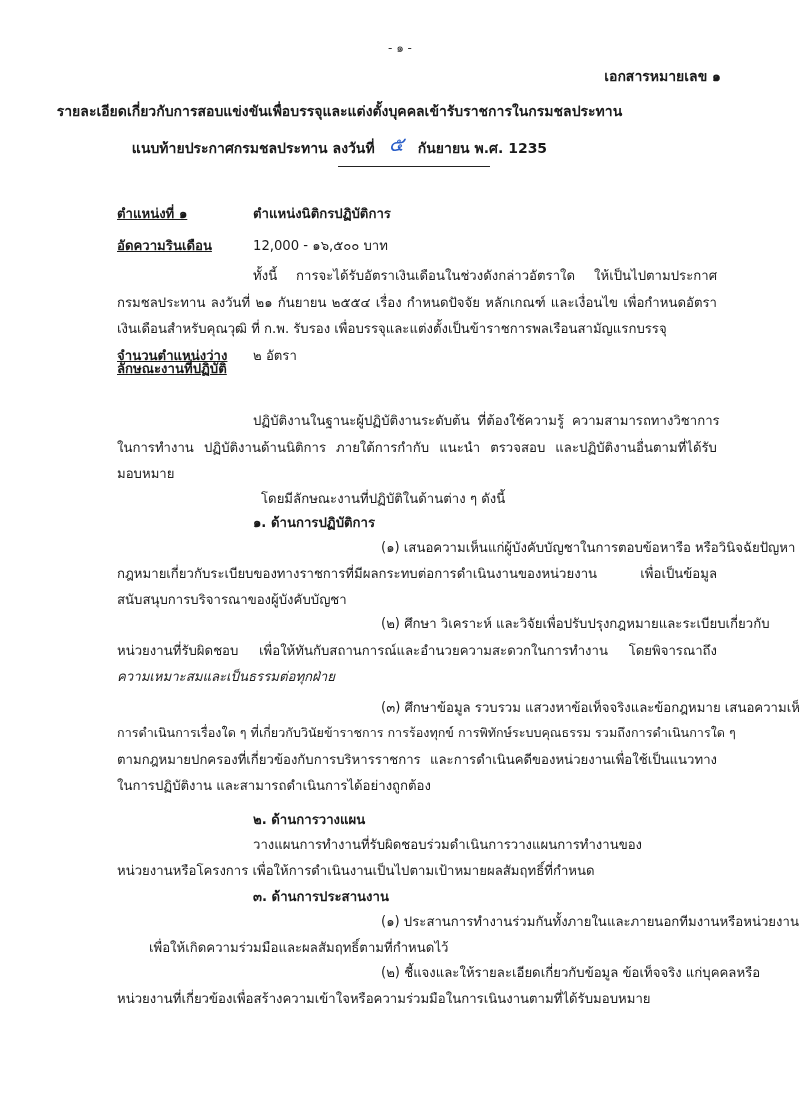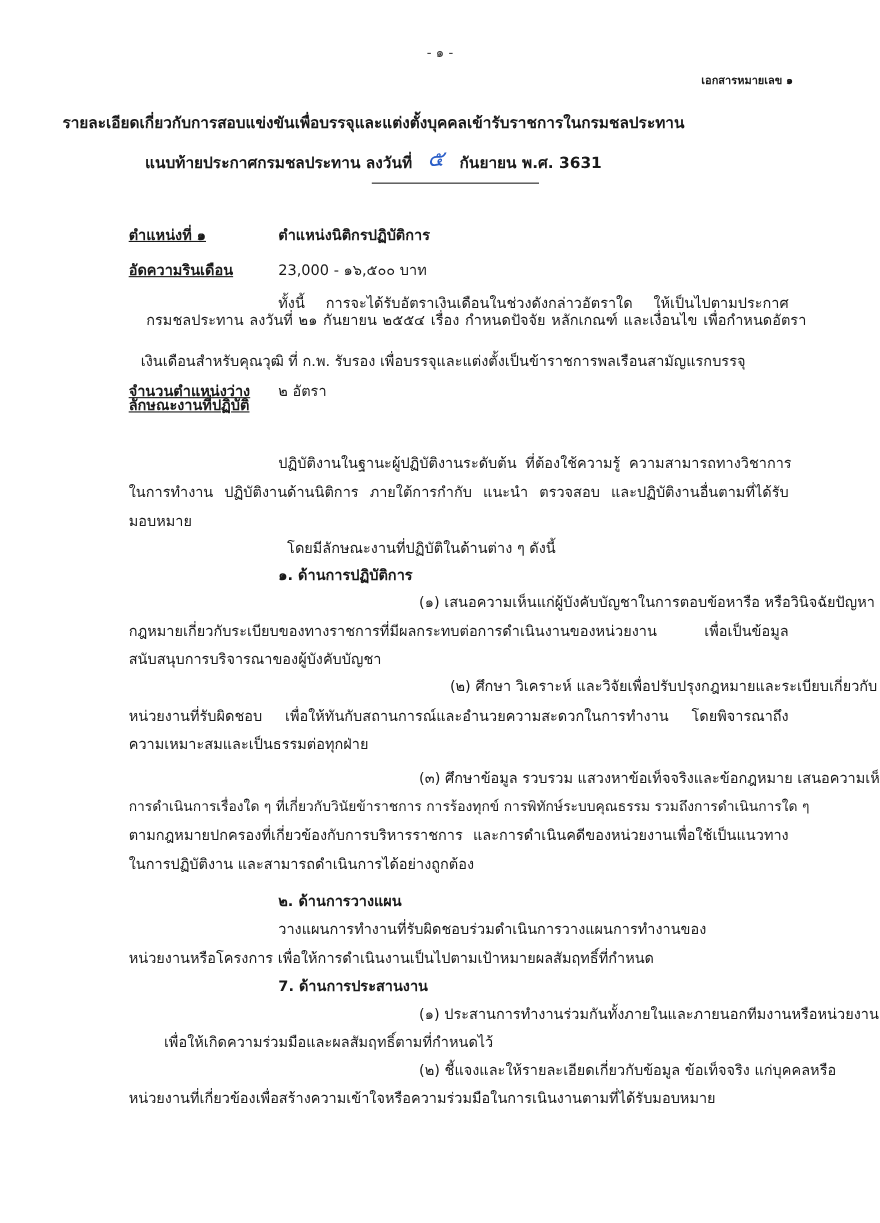--- a/index.html
+++ b/index.html
@@ -4,76 +4,76 @@
 <style>
   html, body { margin: 0; padding: 0; background: #ffffff; }
   body {
     width: 800px; height: 1112px; position: relative; overflow: hidden;
     font-family: "DejaVu Sans", "Liberation Sans", sans-serif;
     color: #1a1a1a;
     font-size: 13.2px;
   }
   .abs { position: absolute; white-space: nowrap; }
   .page-num { top: 38px; left: 0; width: 800px; text-align: center; font-size: 12px; color: #333; }
-  .doc-num { top: 65px; right: 79px; font-size: 10px; font-weight: bold; }
+  .doc-num { top: 65px; right: 79px; font-size: 14px; font-weight: bold; }
   .title { left: 0; width: 679px; text-align: center; font-size: 14px; font-weight: bold; }
   .t1 { top: 100px; }
   .t2 { top: 130px; }
   .day { color: #2a5ec8; font-size: 20px; font-weight: normal; font-style: italic; padding: 0 14px; position: relative; top: -2px; }
   .divider { top: 166px; left: 338px; width: 152px; height: 0; border-top: 1.3px solid #222; }
   .label { font-weight: bold; text-decoration: underline; }
   .bold { font-weight: bold; }
   .line { left: 117px; }
   .full { left: 117px; width: 600px; text-align: justify; text-align-last: justify; white-space: nowrap; }
 </style>
 </head>
 <body>
 
 <div class="abs page-num">- ๑ -</div>
 <div class="abs doc-num">เอกสารหมายเลข ๑</div>
 
 <div class="abs title t1">รายละเอียดเกี่ยวกับการสอบแข่งขันเพื่อบรรจุและแต่งตั้งบุคคลเข้ารับราชการในกรมชลประทาน</div>
 <div class="abs title t2">
-  <span>แนบท้ายประกาศกรมชลประทาน ลงวันที่</span><span class="day">๕</span><span>กันยายน  พ.ศ. 3631</span>
+  <span>แนบท้ายประกาศกรมชลประทาน ลงวันที่</span><span class="day">๕</span><span>กันยายน  พ.ศ. 1235</span>
 </div>
 <div class="abs divider"></div>
 
 <div class="abs label" style="top:203px;left:117px;">ตำแหน่งที่  ๑</div>
 <div class="abs bold" style="top:203px;left:253px;">ตำแหน่งนิติกรปฏิบัติการ</div>
 
 <div class="abs label" style="top:235px;left:117px;">อัดความรินเดือน</div>
-<div class="abs" style="top:235px;left:253px;">23,000 - ๑๖,๕๐๐   บาท</div>
+<div class="abs" style="top:235px;left:253px;">12,000 - ๑๖,๕๐๐   บาท</div>
 <div class="abs" style="top:265px;left:253px;width:464px;text-align:justify;text-align-last:justify;">ทั้งนี้ การจะได้รับอัตราเงินเดือนในช่วงดังกล่าวอัตราใด ให้เป็นไปตามประกาศ</div>
-<div class="abs full" style="top:280px;margin-left:16px;">กรมชลประทาน ลงวันที่ ๒๑ กันยายน ๒๕๕๔  เรื่อง กำหนดปัจจัย หลักเกณฑ์ และเงื่อนไข เพื่อกำหนดอัตรา</div>
-<div class="abs line" style="top:318px;margin-left:11px;">เงินเดือนสำหรับคุณวุฒิ ที่ ก.พ. รับรอง เพื่อบรรจุและแต่งตั้งเป็นข้าราชการพลเรือนสามัญแรกบรรจุ</div>
+<div class="abs full" style="top:292px;">กรมชลประทาน ลงวันที่ ๒๑ กันยายน ๒๕๕๔  เรื่อง กำหนดปัจจัย หลักเกณฑ์ และเงื่อนไข เพื่อกำหนดอัตรา</div>
+<div class="abs line" style="top:318px;">เงินเดือนสำหรับคุณวุฒิ ที่ ก.พ. รับรอง เพื่อบรรจุและแต่งตั้งเป็นข้าราชการพลเรือนสามัญแรกบรรจุ</div>
 
 <div class="abs label" style="top:345px;left:117px;">จำนวนตำแหน่งว่าง</div>
 <div class="abs" style="top:345px;left:253px;">๒  อัตรา</div>
 
 <div class="abs label" style="top:358px;left:117px;">ลักษณะงานที่ปฏิบัติ</div>
 <div class="abs" style="top:410px;left:253px;width:464px;text-align:justify;text-align-last:justify;font-family:Liberation Mono, monospace;">ปฏิบัติงานในฐานะผู้ปฏิบัติงานระดับต้น  ที่ต้องใช้ความรู้  ความสามารถทางวิชาการ</div>
 <div class="abs full" style="top:437px;">ในการทำงาน ปฏิบัติงานด้านนิติการ ภายใต้การกำกับ แนะนำ ตรวจสอบ และปฏิบัติงานอื่นตามที่ได้รับ</div>
 <div class="abs line" style="top:463px;">มอบหมาย</div>
 <div class="abs" style="top:488px;left:261px;">โดยมีลักษณะงานที่ปฏิบัติในด้านต่าง ๆ ดังนี้</div>
 
 <div class="abs bold" style="top:512px;left:253px;">๑.   ด้านการปฏิบัติการ</div>
 <div class="abs" style="top:537px;left:381px;width:336px;text-align:justify;text-align-last:justify;">(๑)  เสนอความเห็นแก่ผู้บังคับบัญชาในการตอบข้อหารือ  หรือวินิจฉัยปัญหา</div>
 <div class="abs full" style="top:563px;">กฎหมายเกี่ยวกับระเบียบของทางราชการที่มีผลกระทบต่อการดำเนินงานของหน่วยงาน เพื่อเป็นข้อมูล</div>
 <div class="abs line" style="top:589px;">สนับสนุบการบริจารณาของผู้บังคับบัญชา</div>
 
-<div class="abs" style="top:613px;left:381px;width:336px;text-align:justify;text-align-last:justify;margin-left:28px;">(๒)  ศึกษา  วิเคราะห์  และวิจัยเพื่อปรับปรุงกฎหมายและระเบียบเกี่ยวกับ</div>
+<div class="abs" style="top:613px;left:381px;width:336px;text-align:justify;text-align-last:justify;">(๒)  ศึกษา  วิเคราะห์  และวิจัยเพื่อปรับปรุงกฎหมายและระเบียบเกี่ยวกับ</div>
 <div class="abs full" style="top:640px;">หน่วยงานที่รับผิดชอบ เพื่อให้ทันกับสถานการณ์และอำนวยความสะดวกในการทำงาน โดยพิจารณาถึง</div>
-<div class="abs line" style="top:666px;">ความเหมาะสมและเป็นธรรมต่อทุกฝ่าย</div>
+<div class="abs line" style="top:666px;font-style:italic;">ความเหมาะสมและเป็นธรรมต่อทุกฝ่าย</div>
 
 <div class="abs" style="top:697px;left:381px;width:336px;text-align:justify;text-align-last:justify;">(๓)  ศึกษาข้อมูล รวบรวม แสวงหาข้อเท็จจริงและข้อกฎหมาย เสนอความเห็น ใน</div>
 <div class="abs full" style="top:723px;font-size:12.6px;">การดำเนินการเรื่องใด ๆ ที่เกี่ยวกับวินัยข้าราชการ การร้องทุกข์ การพิทักษ์ระบบคุณธรรม รวมถึงการดำเนินการใด ๆ</div>
 <div class="abs full" style="top:749px;">ตามกฎหมายปกครองที่เกี่ยวข้องกับการบริหารราชการ  และการดำเนินคดีของหน่วยงานเพื่อใช้เป็นแนวทาง</div>
 <div class="abs line" style="top:775px;">ในการปฏิบัติงาน และสามารถดำเนินการได้อย่างถูกต้อง</div>
 
 <div class="abs bold" style="top:809px;left:253px;">๒.   ด้านการวางแผน</div>
 <div class="abs" style="top:834px;left:253px;width:464px;text-align:justify;text-align-last:justify;">วางแผนการทำงานที่รับผิดชอบร่วมดำเนินการวางแผนการทำงานของ</div>
 <div class="abs line" style="top:860px;">หน่วยงานหรือโครงการ เพื่อให้การดำเนินงานเป็นไปตามเป้าหมายผลสัมฤทธิ์ที่กำหนด</div>
 
-<div class="abs bold" style="top:886px;left:253px;">7.   ด้านการประสานงาน</div>
+<div class="abs bold" style="top:886px;left:253px;">๓.   ด้านการประสานงาน</div>
 <div class="abs" style="top:911px;left:381px;width:336px;text-align:justify;text-align-last:justify;">(๑)  ประสานการทำงานร่วมกันทั้งภายในและภายนอกทีมงานหรือหน่วยงาน</div>
 <div class="abs line" style="top:937px;margin-left:32px;">เพื่อให้เกิดความร่วมมือและผลสัมฤทธิ์ตามที่กำหนดไว้</div>
 <div class="abs" style="top:962px;left:381px;width:336px;text-align:justify;text-align-last:justify;">(๒)  ชี้แจงและให้รายละเอียดเกี่ยวกับข้อมูล  ข้อเท็จจริง  แก่บุคคลหรือ</div>
 <div class="abs line" style="top:988px;">หน่วยงานที่เกี่ยวข้องเพื่อสร้างความเข้าใจหรือความร่วมมือในการเนินงานตามที่ได้รับมอบหมาย</div>
 
 </body></html>

